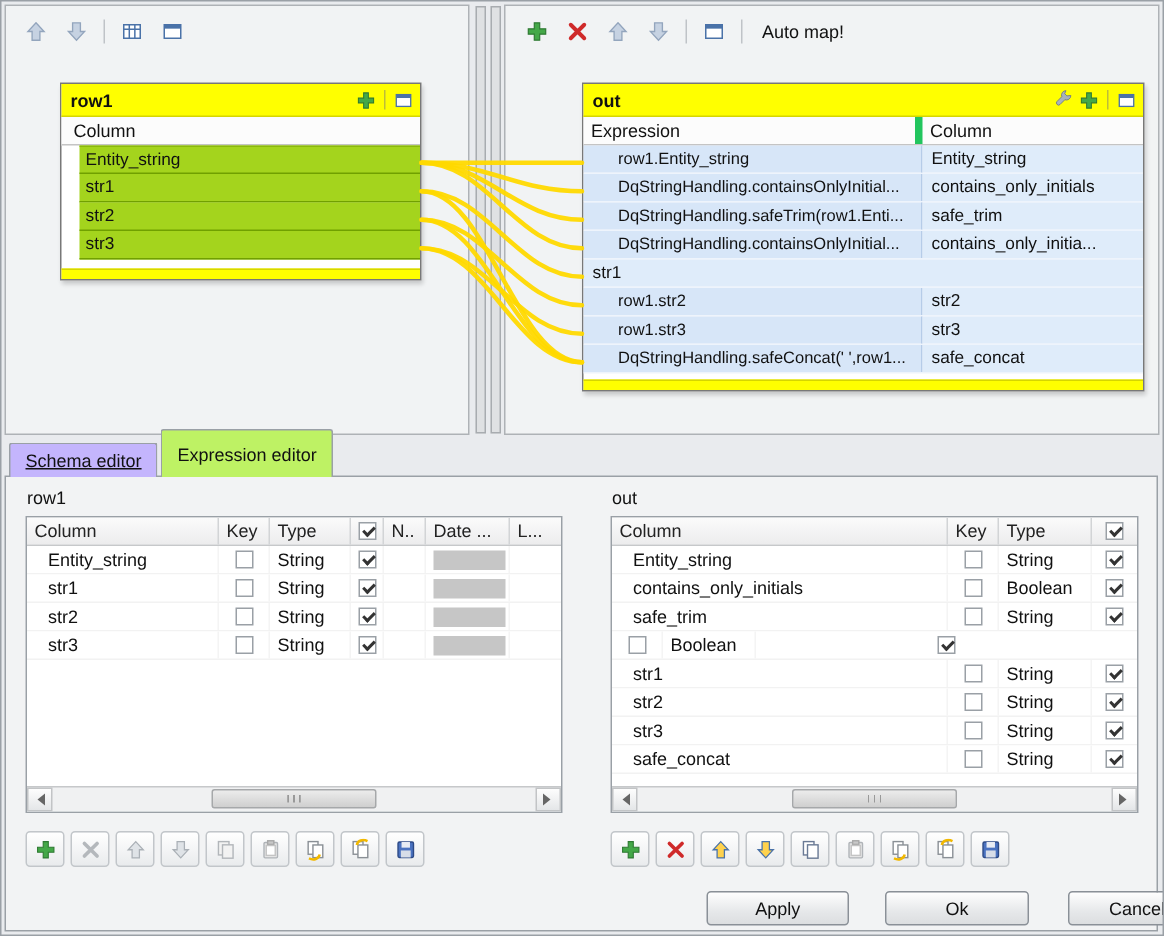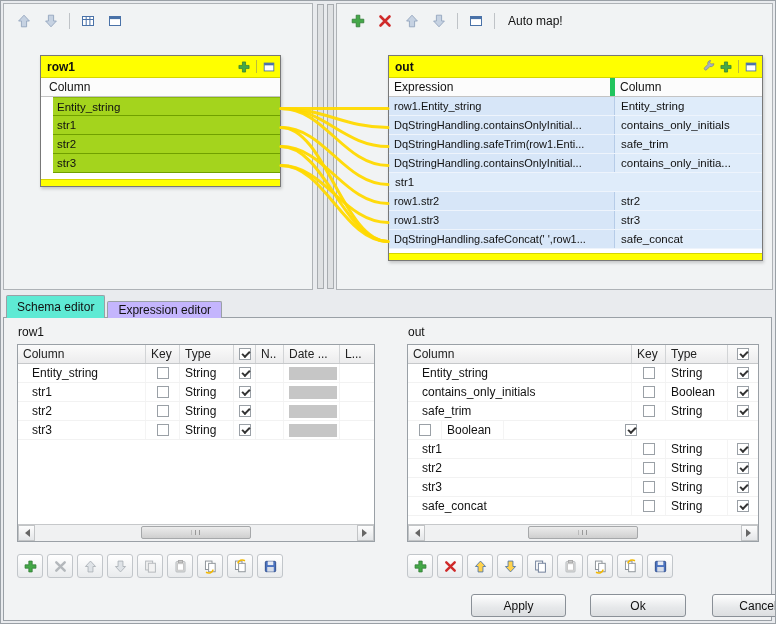--- a/index.html
+++ b/index.html
@@ -41,32 +41,32 @@
   .mh-exp { width:226px; border-right:5px solid #22c55e; }
   .green-rows { padding-left:12px; }
   .grow { height:19px; background:#a4d41d; border-bottom:1px solid #70a000; display:flex; align-items:center;
           padding-left:4px; font-size:11.5px; }
   .green-rows .grow:first-child { border-top:1px solid #8ab80c; }
   .mt-filler { height:6px; }
   .mt-footer { height:7px; background:#ffff00; border-top:1px solid #d6d600; }
 
   .brow { height:19px; display:flex; border-bottom:1px solid #eef4fc; }
   .b-exp { width:226px; background:#d7e6f8; border-right:1px solid #b6cce8; display:flex; align-items:center;
-           padding-left:5px; white-space:nowrap; overflow:hidden; font-size:11px; }
+           padding-left:23px; white-space:nowrap; overflow:hidden; font-size:11px; }
   .b-col { flex:1; background:#dfecfa; display:flex; align-items:center; padding-left:6px;
            white-space:nowrap; overflow:hidden; font-size:11.5px; }
 
   #links-svg { position:absolute; left:0; top:0; z-index:6; pointer-events:none; }
   #links-svg path { fill:none; stroke:#ffd900; stroke-width:3; stroke-linecap:round; opacity:.95; }
 
   
   .tabs { position:absolute; left:6px; top:295px; height:23px; display:flex; align-items:flex-end; z-index:8; }
-  .tab { height:17px; padding:0 10px; display:flex; align-items:center; border:1px solid #9aa0a6; border-bottom:none;
-         background:#c4b5fd; margin-right:2px; border-radius:2px 2px 0 0; }
-  .tab.active { height:23px; background:#5eead4; }
+  .tab { height:32px; padding:0 10px; display:flex; align-items:center; border:1px solid #9aa0a6; border-bottom:none;
+         background:#bef264; margin-right:2px; border-radius:2px 2px 0 0; }
+  .tab.active { height:23px; background:#c4b5fd;text-decoration:underline; }
 
   
   .bottom-panel { position:absolute; left:3px; top:317px; width:769px; height:304px;
                   background:#f2f3f4; border:1px solid #9aa0a6; z-index:7; }
   .schema-label { position:absolute; top:7px; }
 
   .schema-table { position:absolute; top:26px; height:198px; background:#fff; border:1px solid #9aa0a6; overflow:hidden; }
   .sheader { height:19px; display:flex; background:linear-gradient(#fbfbfb,#ececed); border-bottom:1px solid #c6c8ca; }
   .sheader .hc { display:flex; align-items:center; padding-left:5px; border-right:1px solid #d2d4d6;
                  color:#222; overflow:hidden; white-space:nowrap; }

